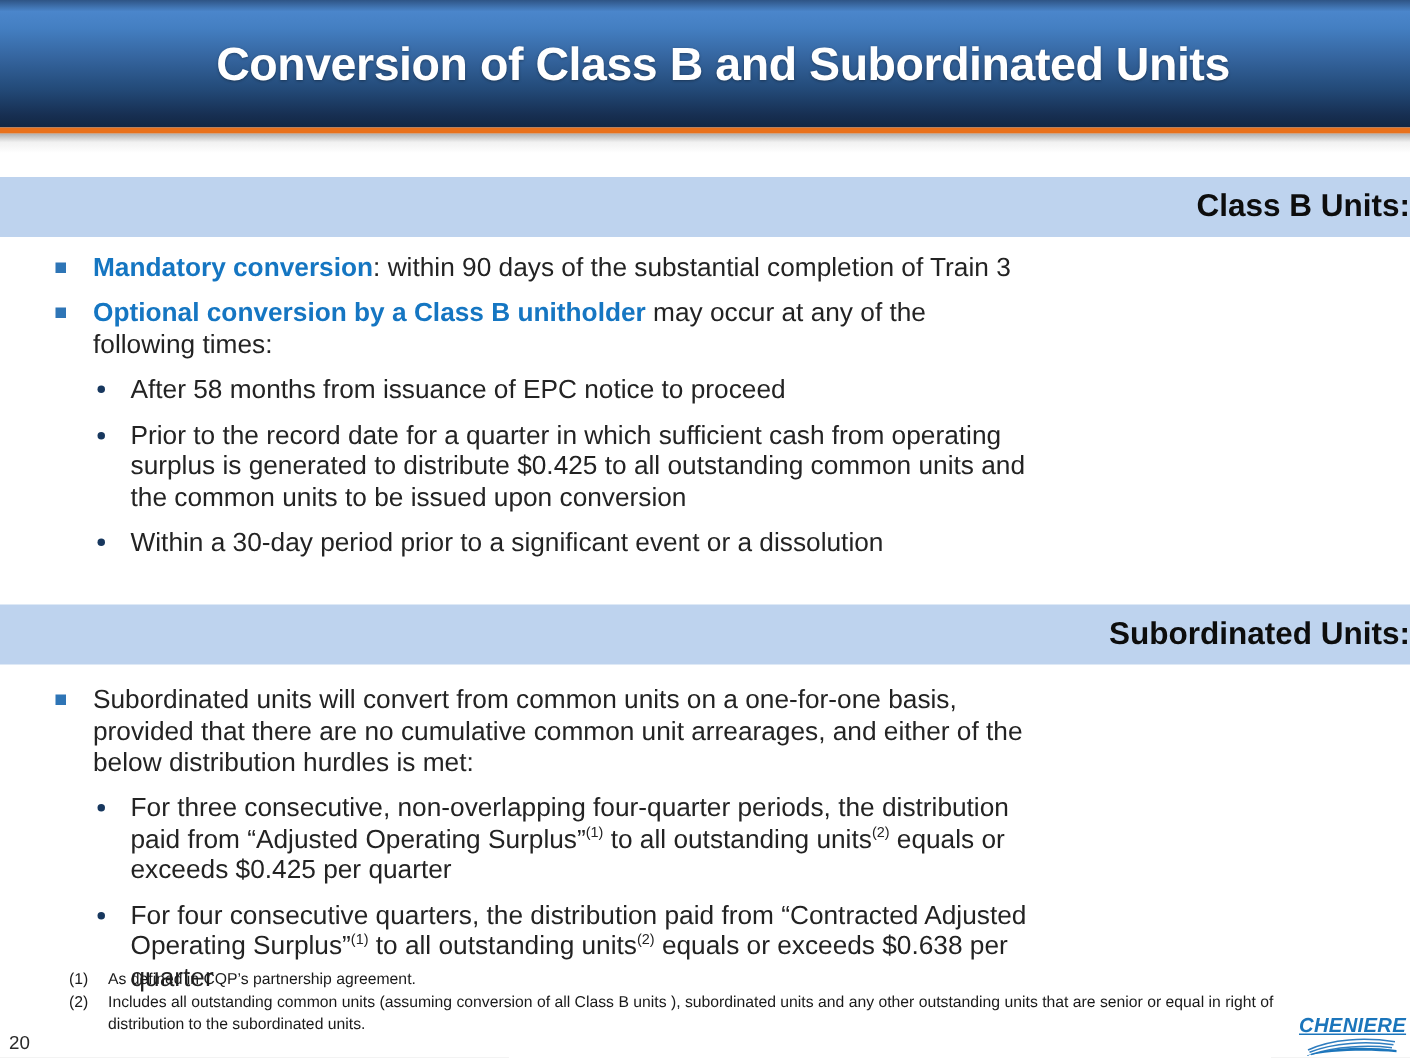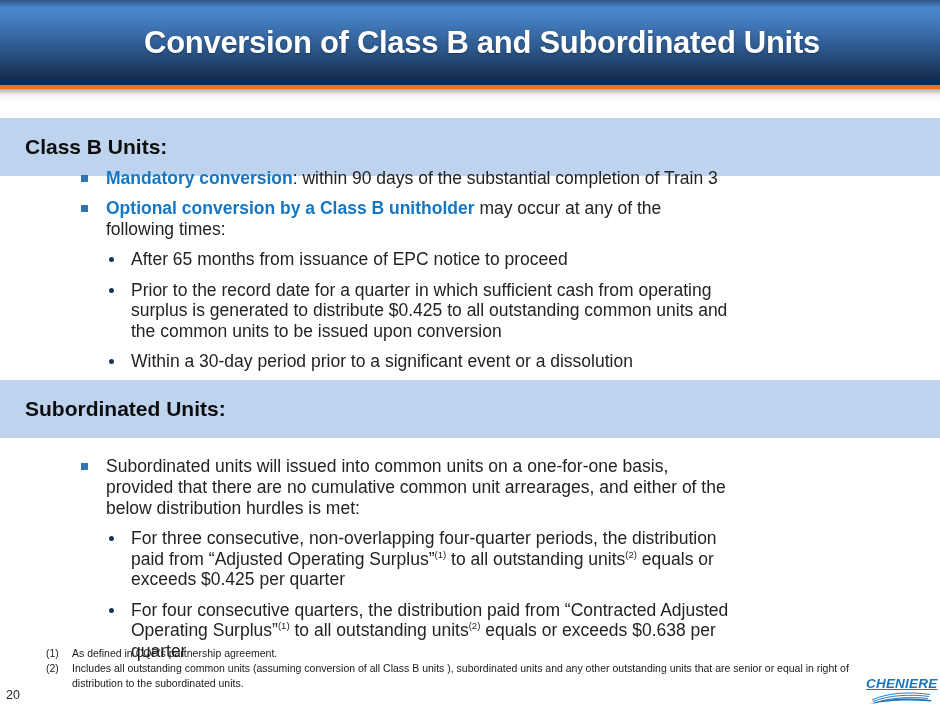--- a/index.html
+++ b/index.html
@@ -20,28 +20,28 @@
     white-space:nowrap;
     margin-left:12px;
   }
   .orange-rule{position:absolute;top:85px;left:0;width:940px;height:4px;background:#e8711c;}
   .header-shadow{
     position:absolute;top:89px;left:0;width:940px;height:13px;
     background:linear-gradient(180deg,rgba(110,110,110,0.55) 0%,rgba(200,200,200,0.25) 45%,rgba(255,255,255,0) 100%);
   }
   
   .band{
-    position:absolute;left:0;width:940px;height:58px;background:#bed3ee;
+    position:absolute;left:0;width:940px;height:40px;background:#bed3ee;
     display:flex;align-items:center;padding-left:25px;box-sizing:border-box;
-    font-size:21px;font-weight:bold;color:#0d0d0d;
+    font-size:21px;font-weight:bold;color:#0d0d0d;justify-content:flex-end;
   }
   .band1{top:118px;}
-  .band2{top:380px;}
+  .band2{top:403px;}
   
-  .content{position:absolute;left:0;width:744px;margin-left:44px;}
+  .content{position:absolute;left:0;width:744px;}
   .content1{top:168px;}
   .content2{top:456px;}
   .l1{display:flex;margin:0 55px 9px 37px;font-size:17.5px;line-height:21px;}
   .sq{flex:0 0 auto;width:7px;height:7px;background:#2e75b6;margin:7px 18px 0 0;}
   .lead{color:#1576c2;font-weight:bold;}
   .l2list{margin-top:8px;}
   .l2{display:flex;margin:0 55px 10px 65px;font-size:17.5px;line-height:20.5px;}
   .dot{flex:0 0 auto;width:5px;height:5px;border-radius:50%;background:#17375e;margin:8px 17px 0 0;}
   .txt{flex:1;}
   sup{font-size:0.55em;line-height:0;vertical-align:super;}
@@ -80,41 +80,41 @@
     </div>
     <div class="l1">
       <span class="sq"></span>
       <div class="txt">
         <span class="lead">Optional conversion by a Class B unitholder</span><span> may occur at any of the following times:</span>
       </div>
     </div>
     <div class="l2list">
       <div class="l2">
         <span class="dot"></span>
-        <div class="txt">After 65 months from issuance of EPC notice to proceed</div>
+        <div class="txt">After 58 months from issuance of EPC notice to proceed</div>
       </div>
       <div class="l2">
         <span class="dot"></span>
         <div class="txt">Prior to the record date for a quarter in which sufficient cash from operating surplus is generated to distribute $0.425 to all outstanding common units and the common units to be issued upon conversion</div>
       </div>
       <div class="l2">
         <span class="dot"></span>
         <div class="txt">Within a 30-day period prior to a significant event or a dissolution</div>
       </div>
     </div>
   </div>
 
   <div class="band band2">
     <span>Subordinated Units:</span>
   </div>
 
   <div class="content content2">
     <div class="l1">
       <span class="sq"></span>
-      <div class="txt">Subordinated units will issued into common units on a one-for-one basis, provided that there are no cumulative common unit arrearages, and either of the below distribution hurdles is met:</div>
+      <div class="txt">Subordinated units will convert from common units on a one-for-one basis, provided that there are no cumulative common unit arrearages, and either of the below distribution hurdles is met:</div>
     </div>
     <div class="l2list">
       <div class="l2">
         <span class="dot"></span>
         <div class="txt">
           <span>For three consecutive, non-overlapping four-quarter periods, the distribution paid from “Adjusted Operating Surplus”</span><sup>(1)</sup><span> to all outstanding units</span><sup>(2)</sup><span> equals or exceeds $0.425 per quarter</span>
         </div>
       </div>
       <div class="l2">
         <span class="dot"></span>

